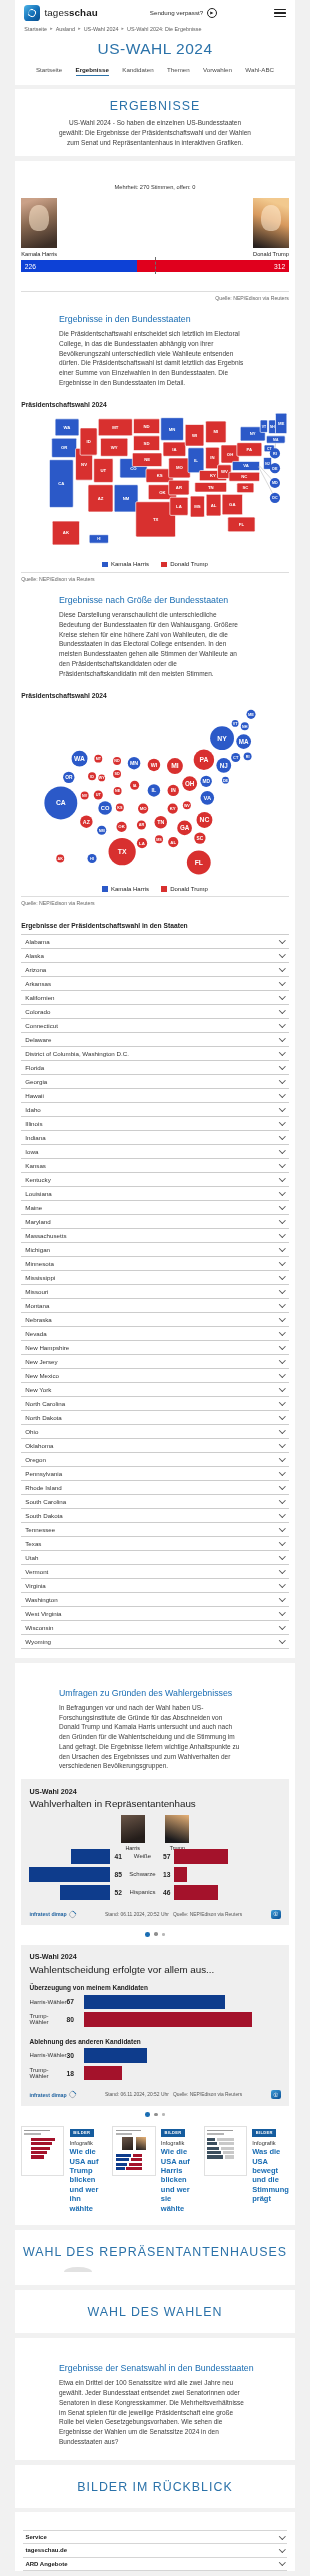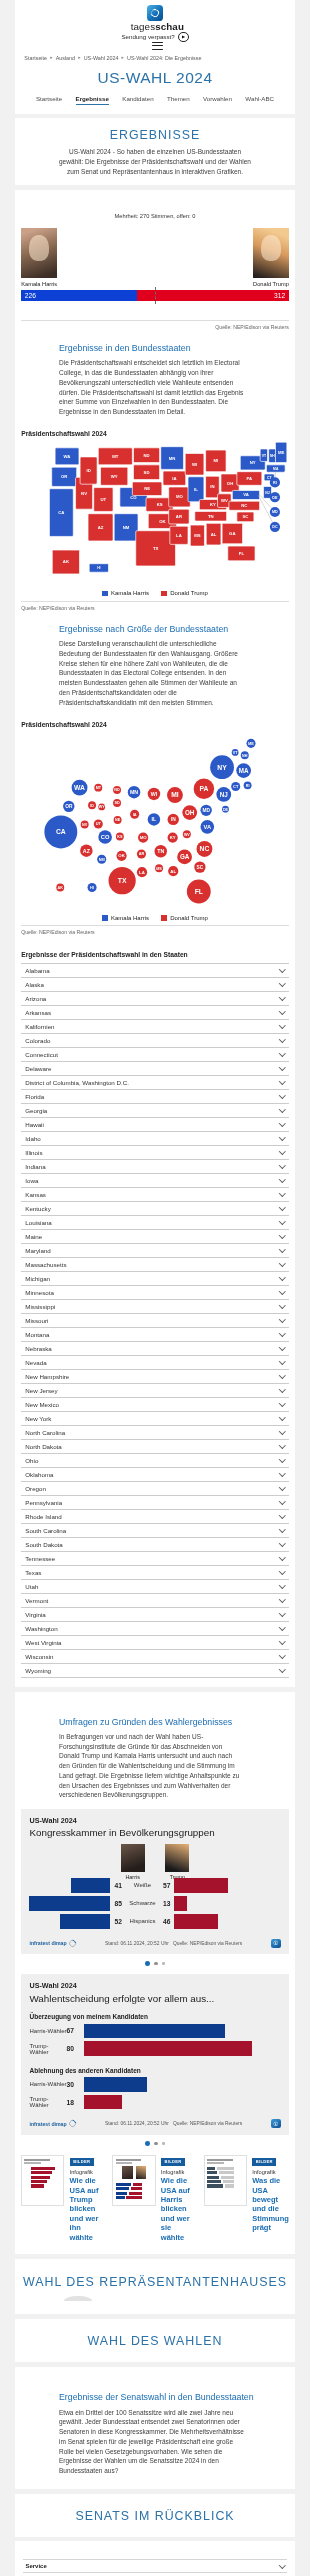--- a/index.html
+++ b/index.html
@@ -1,20 +1,20 @@
 <!DOCTYPE html>
 <html style="font-size:8.3px"><head>
 <meta charset="utf-8">
 <style>
   html,body{margin:0;padding:0;}
   body{width:310px;height:2576px;background:#f1f1f1;font-family:"Liberation Sans",sans-serif;color:#333;position:relative;}
   .card{background:#fff;margin:0 15px;}
   .gap{height:4.7px;}
   
-  .hdr-row{display:flex;align-items:center;padding:5.2px 9.3px 1px 9.3px;flex-direction:column;}
+  .hdr-row{display:flex;align-items:center;padding:5.2px 9.3px 1px 9.3px;}
   .ts-logo{width:15.5px;height:15.5px;border-radius:3.6px;background:linear-gradient(135deg,#4db4e7,#1470b8 55%,#0a4e8c);display:flex;align-items:center;justify-content:center;flex:0 0 auto;}
   .ts-logo i{display:block;width:7.8px;height:7.8px;border:1.3px solid #fff;border-radius:50%;box-sizing:border-box;transform:rotate(25deg);border-left-color:rgba(255,255,255,.35);}
   .ts-word{font-size:9.8px;color:#1d1d1d;margin-left:4.7px;letter-spacing:0.1px;}
   .ts-word b{font-weight:bold;}
   .sendung{margin:0 auto;display:flex;align-items:center;font-size:6.2px;color:#2a2a2a;gap:3.6px;}
   .play{width:8.3px;height:8.3px;border:0.7px solid #222;border-radius:50%;display:flex;align-items:center;justify-content:center;font-size:4.1px;color:#111;}
   .burger{width:11.4px;display:flex;flex-direction:column;gap:2.1px;margin-left:5.2px;}
   .burger i{display:block;height:1.2px;background:#222;border-radius:0.5px;}
   .crumbs{font-size:5.4px;color:#5c5c5c;padding:4.1px 9.3px 5.2px 9.3px;display:flex;gap:3.1px;flex-wrap:wrap;}
   .crumbs .sep{color:#8a8a8a;font-size:4.7px;}
@@ -645,21 +645,21 @@
 </div>
 
 <div class="gap"></div>
 
 <div class="card umf-card">
   <div class="sub-head">Umfragen zu Gründen des Wahlergebnisses</div>
   <div class="body-text">In Befragungen vor und nach der Wahl haben US-Forschungsinstitute die Gründe für das Abschneiden von Donald Trump und Kamala Harris untersucht und auch nach den Gründen für die Wahlentscheidung und die Stimmung im Land gefragt. Die Ergebnisse liefern wichtige Anhaltspunkte zu den Ursachen des Ergebnisses und zum Wahlverhalten der verschiedenen Bevölkerungsgruppen.</div>
 
   <div class="chart-card">
     <div class="cc-kicker">US-Wahl 2024</div>
-    <div class="cc-title">Kongresskammer in Bevölkerungsgruppen</div>
+    <div class="cc-title">Wahlverhalten in Repräsentantenhaus</div>
     <div class="cc-photos">
       <div class="cc-ph h">
           <div class="img"></div>
           <div class="lab">Harris</div>
         </div>
       <div class="cc-ph t">
           <div class="img"></div>
           <div class="lab">Trump</div>
         </div>
     </div>
@@ -849,21 +849,21 @@
 <div class="gap"></div>
 
 <div class="card senat-card">
   <div class="sub-head">Ergebnisse der Senatswahl in den Bundesstaaten</div>
   <div class="body-text">Etwa ein Drittel der 100 Senatssitze wird alle zwei Jahre neu gewählt. Jeder Bundesstaat entsendet zwei Senatorinnen oder Senatoren in diese Kongresskammer. Die Mehrheitsverhältnisse im Senat spielen für die jeweilige Präsidentschaft eine große Rolle bei vielen Gesetzgebungsvorhaben. Wie sehen die Ergebnisse der Wahlen um die Senatssitze 2024 in den Bundesstaaten aus?</div>
 </div>
 
 <div class="gap"></div>
 
 <div class="card sect-card">
-  <div class="big-title">SENATS IM RÜCKBLICK</div>
+  <div class="big-title">BILDER IM RÜCKBLICK</div>
 </div>
 
 <div class="gap"></div>
 
 <div class="card foot-card">
   <div class="f-acc" id="footAcc">
       <div class="f-row">
         <span>Service</span>
         <span class="chev"></span>
       </div>

